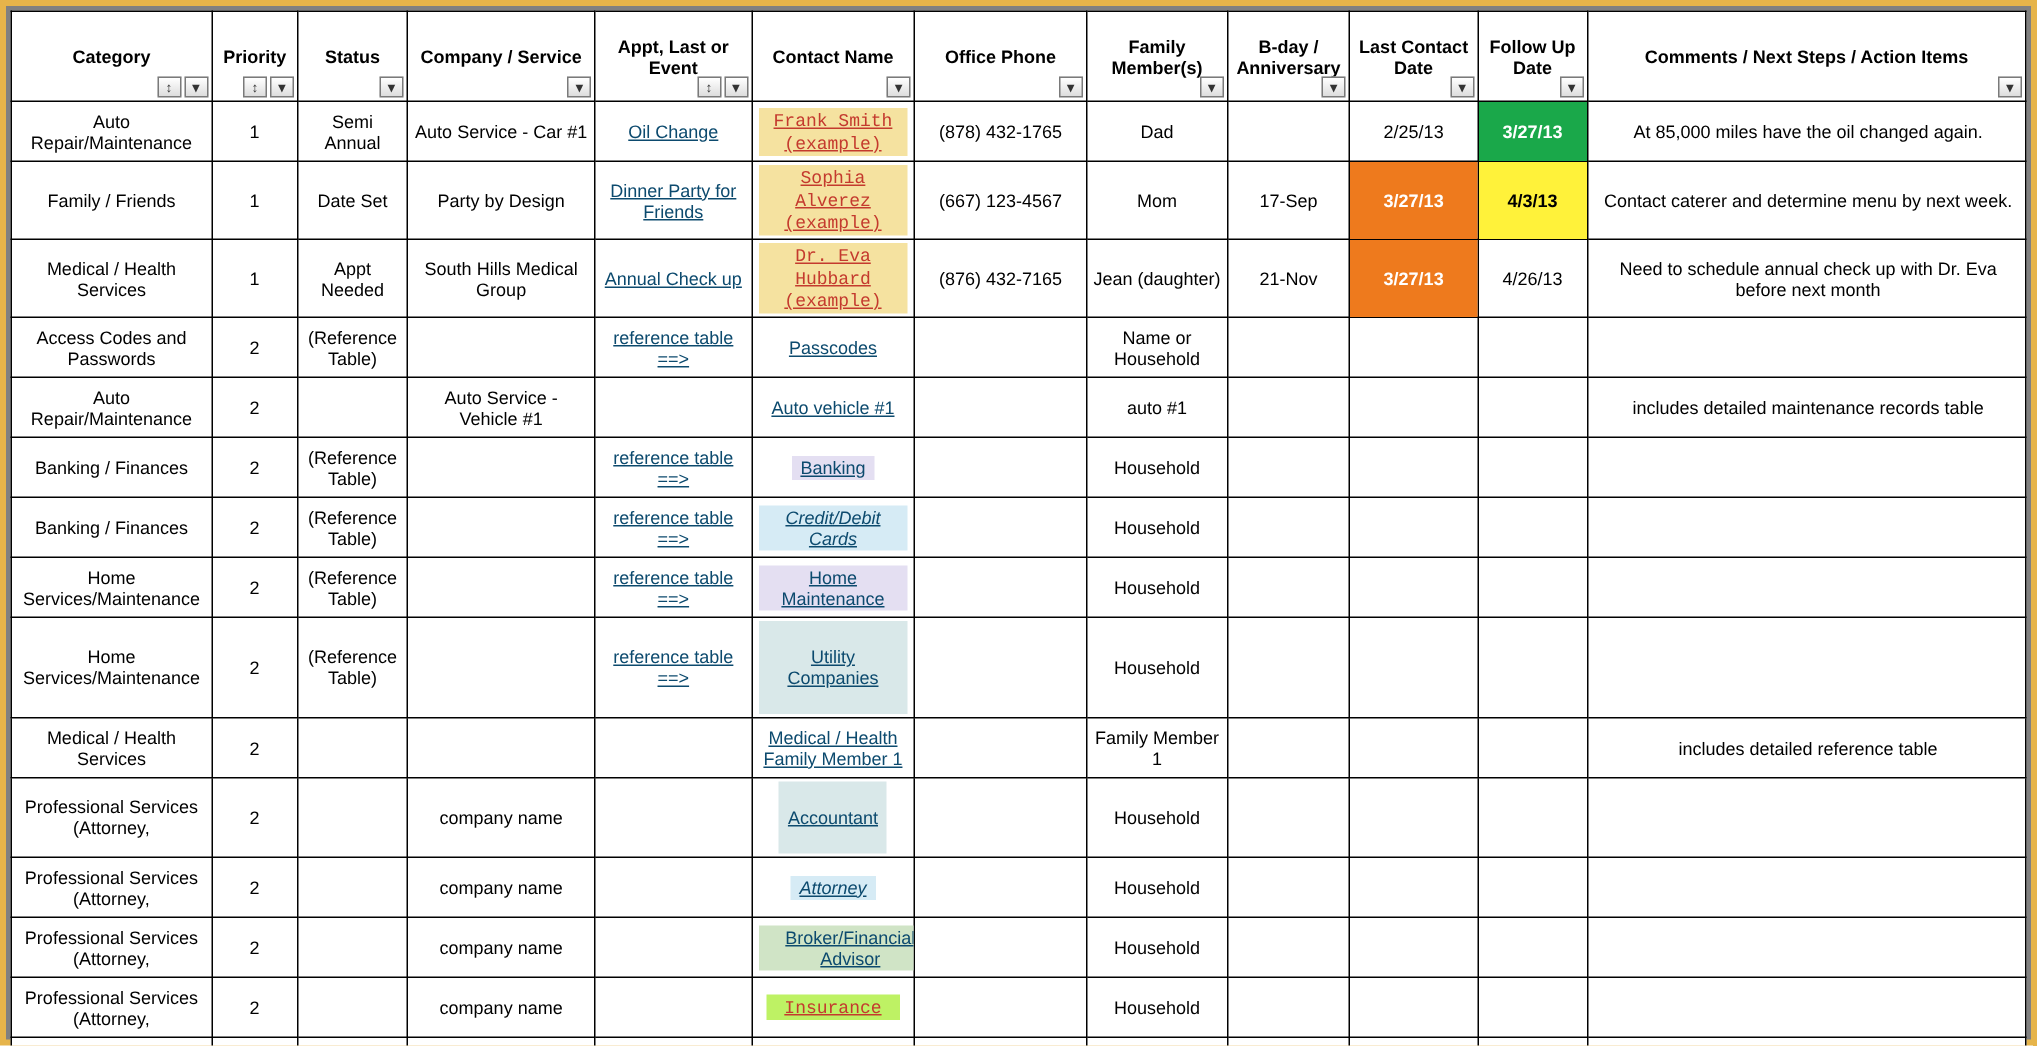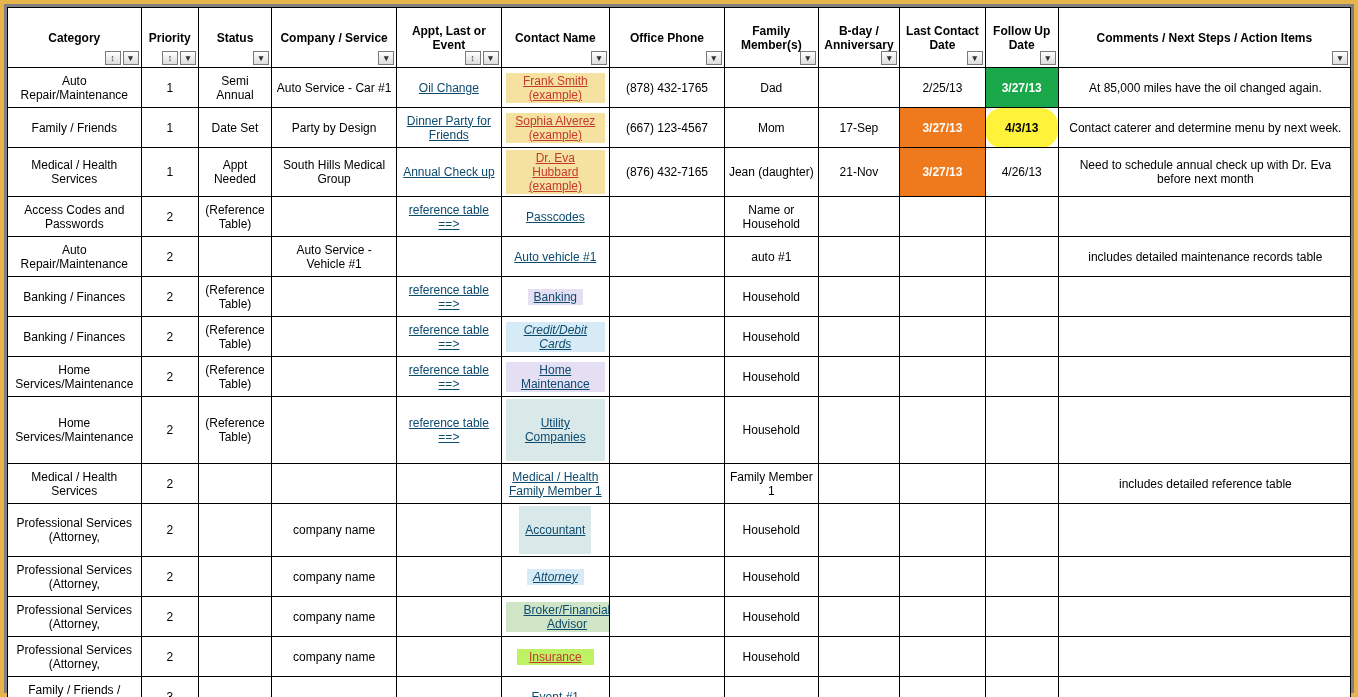--- a/index.html
+++ b/index.html
@@ -51,30 +51,30 @@
     line-height: 12px;
     text-align: center;
     cursor: pointer;
     color: #333;
   }
   .sort-btn { right: 20px; }
   .filter-btn { right: 2px; }
   .filter-btn::after { content: "▾"; font-size: 9px; }
   .sort-btn::after { content: "↕"; font-size: 9px; }
   a.link { color: #0c4a6e; text-decoration: underline; cursor:pointer; }
-  a.link.red { color: #c43a2e; }
+  a.link.red { color: #c43a2e; font-family: Liberation Mono, monospace; }
   .hl-khaki  { background: #f5e2a0; display:inline-block; padding:1px 6px; }
   .hl-lav    { background: #e4dff2; display:inline-block; padding:1px 6px; }
   .hl-blue   { background: #d6ebf5; display:inline-block; padding:1px 6px;font-style:italic; }
   .hl-mint   { background: #d9e8e9; display:inline-block; padding:17px 6px; }
   .hl-green2 { background: #d0e4c6; display:inline-block; padding:1px 18px; }
   .hl-peach  { background: #bef264; display:inline-block; padding:1px 12px; }
   .cell-green  td.flag, td.cell-green  { background:#1aa84a; color:#fff; font-weight:bold; }
   td.cell-orange { background:#ee7a1d; color:#fff; font-weight:bold; }
-  td.cell-yellow { background:#fff23a; font-weight:bold;border-radius:17px; }
+  td.cell-yellow { background:#fff23a; font-weight:bold; }
   .left { text-align:center; padding-left:6px; }
   
   col.c1  { width: 128px; }
   col.c2  { width:  55px; }
   col.c3  { width:  70px; }
   col.c4  { width: 120px; }
   col.c5  { width: 100px; }
   col.c6  { width: 104px; }
   col.c7  { width: 110px; }
   col.c8  { width:  90px; }

